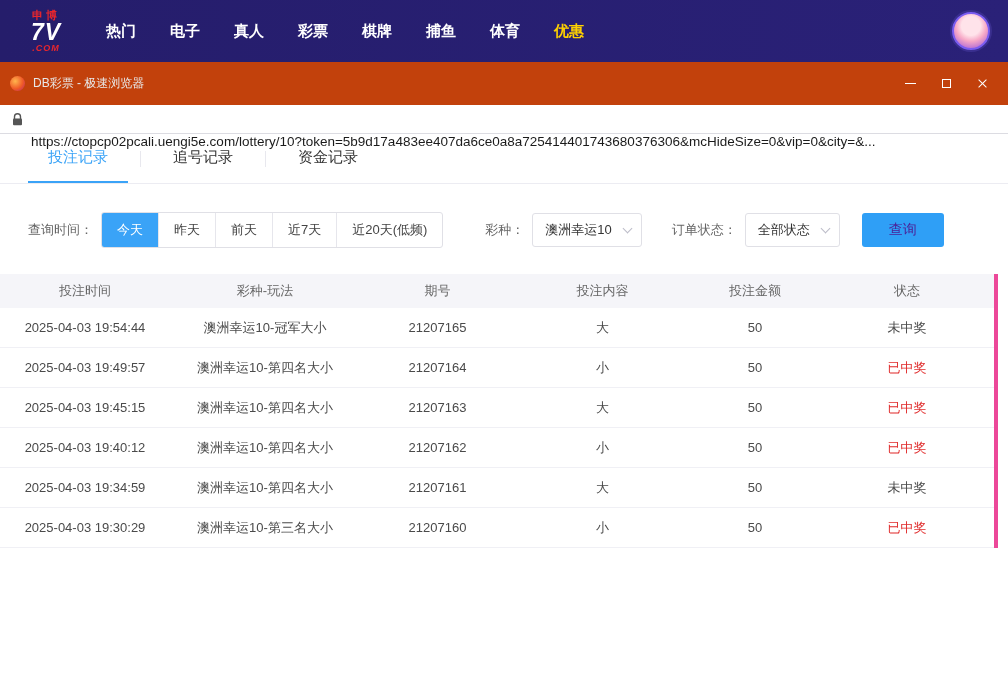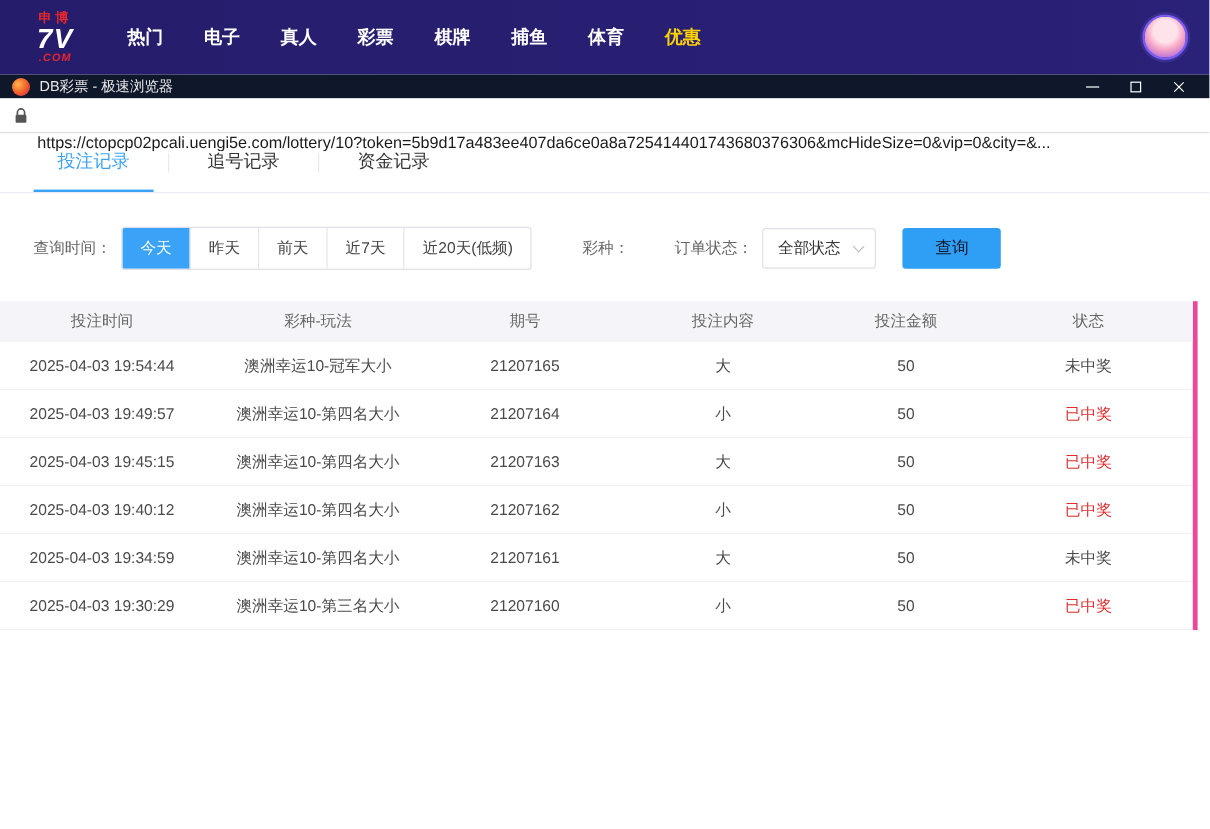--- a/index.html
+++ b/index.html
@@ -13,21 +13,21 @@
   .logo-main { color:#fff; font-size:23px; font-weight:bold; font-style:italic; letter-spacing:1px; }
   .logo-suffix { display:block; color:#e8262d; font-size:9px; font-weight:bold; letter-spacing:1px; }
   .nav-items { display:flex; align-items:center; gap:30px; }
   .nav-item { color:#ffffff; font-size:15px; font-weight:bold; cursor:pointer; padding:6px 2px; white-space:nowrap; }
   .nav-item.highlight { color:#ffd100; }
   .avatar { width:38px; height:38px; border-radius:50%; margin-left:auto; margin-right:4px;
     background:radial-gradient(circle at 50% 35%, #ffe3ea 0 34%, #f7a8c6 55%, #b06ad6 85%, #6b46c8 100%);
     border:2px solid #7a5cf0; box-shadow:0 0 0 2px #3a2f8f; cursor:pointer; }
 
   
-  .titlebar { height:20px; background:#0f172a; display:flex; align-items:center; padding:0 8px 0 10px; }
+  .titlebar { height:43px; background:#c2410c; display:flex; align-items:center; padding:0 8px 0 10px; }
   .favicon { width:15px; height:15px; border-radius:50%; flex:0 0 auto;
     background:radial-gradient(circle at 35% 35%, #ffb54d, #f05a28 55%, #b3256e 100%); margin-right:8px; }
   .win-title { color:#e8e8e8; font-size:12px; }
   .controls { margin-left:auto; display:flex; }
   .ctrl { width:36px; height:35px; display:flex; align-items:center; justify-content:center; cursor:pointer; position:relative; }
   .min-glyph { width:11px; height:1px; background:#fff; display:block; }
   .max-glyph { width:9px; height:9px; border:1px solid #fff; display:block; }
   .close-glyph { width:11px; height:11px; position:relative; display:block; }
   .close-glyph::before,.close-glyph::after { content:""; position:absolute; left:5px; top:0; width:1px; height:11px; background:#fff; }
   .close-glyph::before { transform:rotate(45deg); }
@@ -52,21 +52,21 @@
   .time-opt { padding:0 15px; height:34px; line-height:34px; font-size:13px; color:#444; cursor:pointer; border-left:1px solid #e6e6ec; white-space:nowrap; }
   .time-opt:first-child { border-left:none; }
   .time-opt.active { background:#3aa3f7; color:#fff; }
   .lbl-lottery { margin-left:42px; }
   .lbl-status { margin-left:30px; }
   .select { display:flex; align-items:center; justify-content:space-between; border:1px solid #e0e0e6; border-radius:3px;
     height:34px; padding:0 10px 0 12px; font-size:13px; color:#333; min-width:104px; cursor:pointer; background:#fff; }
   .select.status-select { min-width:88px; }
   .chevron { width:7px; height:7px; border-right:1.5px solid #bcbcc8; border-bottom:1.5px solid #bcbcc8;
     transform:rotate(45deg); margin-left:12px; margin-top:-3px; }
-  .query-btn { background:#2f9ff6; color:#0f172a; border:none; border-radius:3px; height:34px; padding:0 27px;
+  .query-btn { background:#2f9ff6; color:#4c1d95; border:none; border-radius:3px; height:34px; padding:0 27px;
     font-size:14px; margin-left:22px; cursor:pointer; }
 
   
   .table-wrap { margin-top:26px; }
   .grid-rows { margin-right:10px; border-right:4px solid #ec4899; }
   .t-head,.t-row { display:grid; grid-template-columns:170px 190px 155px 175px 130px 1fr; align-items:center; }
   .t-head { background:#f5f5f9; height:34px; }
   .t-head .cell { font-size:13px; color:#666; }
   .t-row { height:40px; border-bottom:1px solid #f0f0f5; }
   .t-row .cell { font-size:13px; color:#4a4a4a; }
@@ -138,20 +138,24 @@
 <div class="filters">
   <span class="filter-label">查询时间：</span>
   <div class="time-group">
       <div class="time-opt active">今天</div>
       <div class="time-opt">昨天</div>
       <div class="time-opt">前天</div>
       <div class="time-opt">近7天</div>
       <div class="time-opt">近20天(低频)</div>
     </div>
   <span class="filter-label lbl-lottery">彩种：</span>
+  <div class="select">
+    <span>澳洲幸运10</span>
+    <span class="chevron"></span>
+  </div>
   <span class="filter-label lbl-status">订单状态：</span>
   <div class="select status-select">
     <span>全部状态</span>
     <span class="chevron"></span>
   </div>
   <button class="query-btn">查询</button>
 </div>
 
 <div class="table-wrap">
   <div class="grid-rows">

